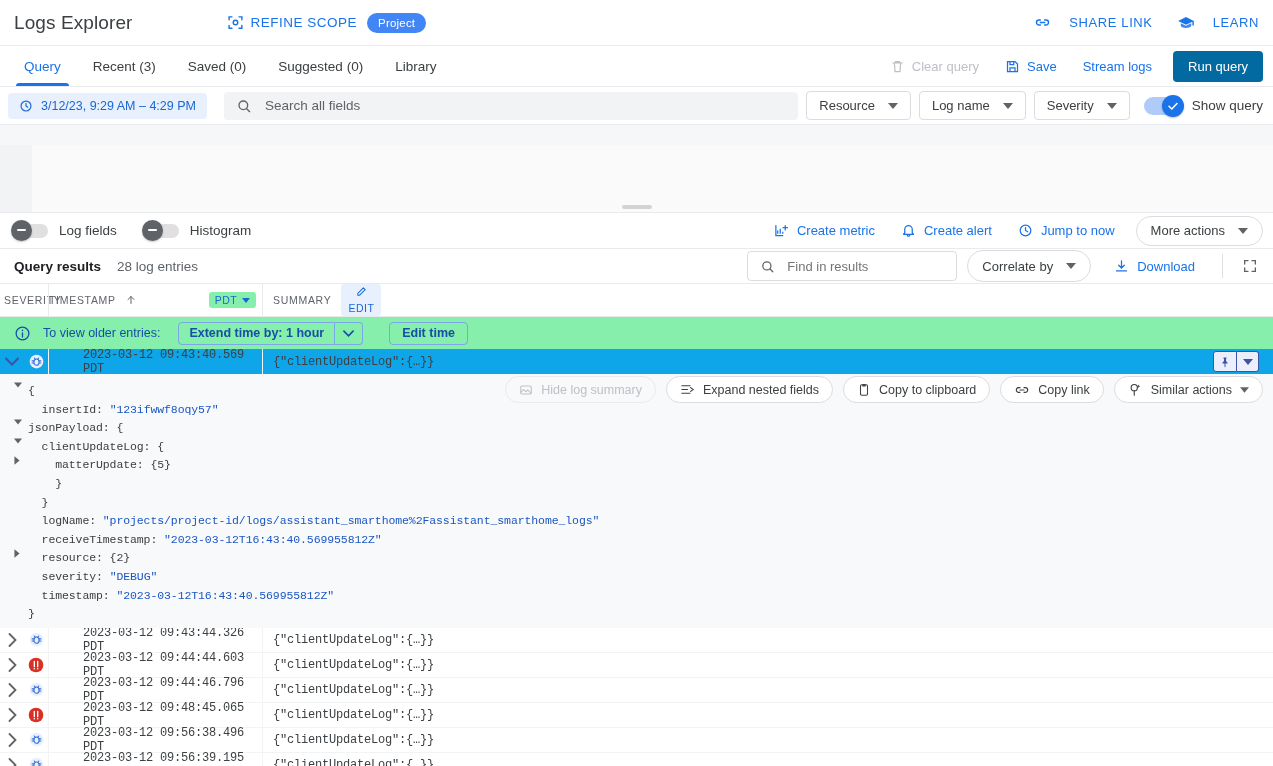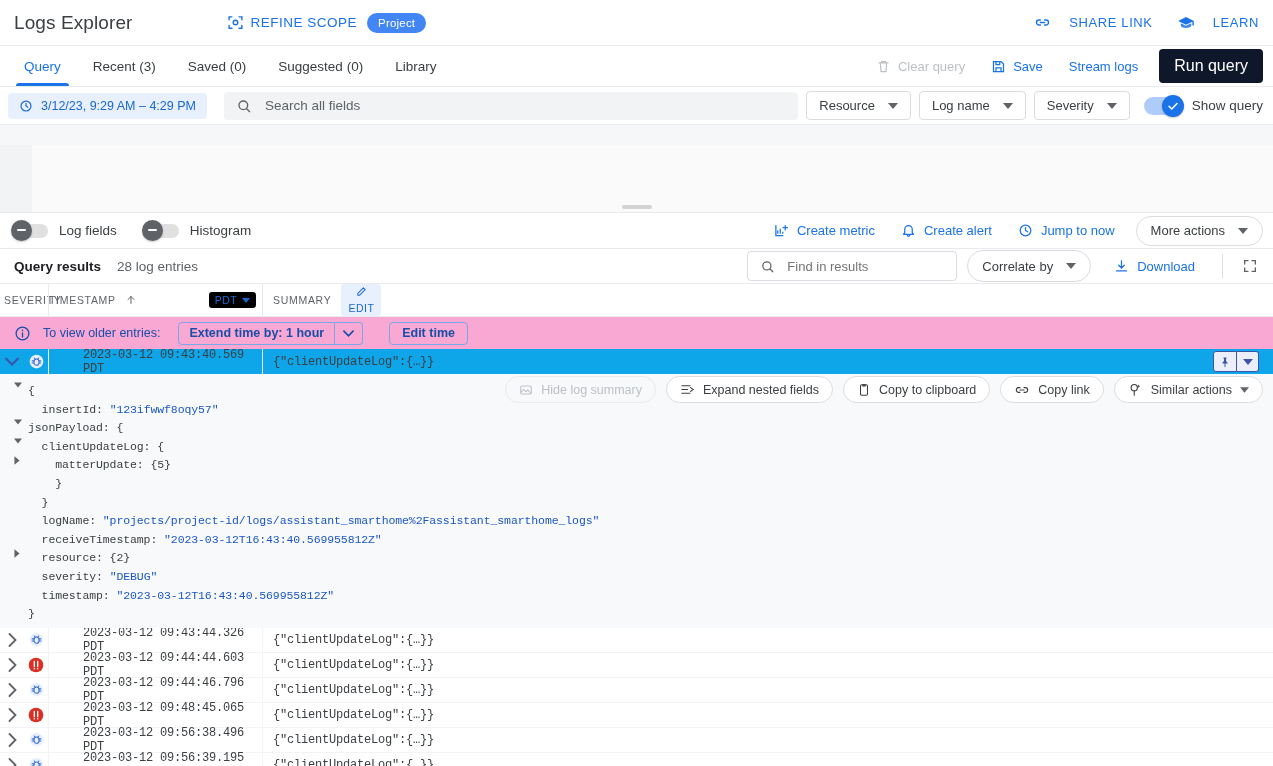--- a/index.html
+++ b/index.html
@@ -63,22 +63,22 @@
     height: 3px; background: #1a73e8; border-radius: 3px 3px 0 0;
   }
   .tabs-actions { margin-left: auto; display: flex; align-items: center; gap: 0; padding-right: 10px; }
   .t-act {
     display: flex; align-items: center; gap: 7px;
     color: #1a73e8; font-size: 13px; font-weight: 500;
     padding: 0 13px; cursor: pointer;
   }
   .t-act.disabled { color: #bdc1c6; cursor: default; }
   .btn-run {
-    background: #0f172a; color: #fff;
-    font-size: 16px; font-weight: 500;
+    background: #0369a1; color: #fff;
+    font-size: 13px; font-weight: 500;
     border: none; border-radius: 4px;
     padding: 8px 15px; margin-left: 8px; cursor: pointer;
     font-family: "Liberation Sans", sans-serif;
   }
 
   
   .filterrow {
     height: 38px; flex: 0 0 38px;
     display: flex; align-items: center;
     padding: 0 10px 0 8px; gap: 8px;
@@ -196,38 +196,38 @@
     font-size: 10.5px; color: #5f6368; letter-spacing: .7px;
     background: #fff;
   }
   .ch-sev { width: 48px; padding-left: 4px; }
   .ch-ts {
     width: 214px; display: flex; align-items: center; gap: 9px;
     border-left: 1px solid #e8eaed; padding-left: 0; height: 100%;
   }
   .tz-chip {
     display: flex; align-items: center; gap: 5px;
-    background: #000000; color: #1967d2; font-size: 10.5px; font-weight: 500;
+    background: #86efac; color: #1967d2; font-size: 10.5px; font-weight: 500;
     border-radius: 3px; padding: 2px 6px; margin-left: auto; margin-right: 6px;
     letter-spacing: .4px; cursor: pointer;
   }
   .ch-sum {
     flex: 1; display: flex; align-items: center; gap: 10px;
     border-left: 1px solid #e8eaed; padding-left: 10px; height: 100%;
   }
   .edit-chip {
     display: flex; align-items: center; gap: 5px;
     background: #e8f0fe; color: #1967d2; font-size: 10.5px; font-weight: 500;
     border-radius: 3px; padding: 2px 7px; letter-spacing: .5px; cursor: pointer; flex-direction: column;
   }
 
   
   .banner {
     flex: 0 0 32px; display: flex; align-items: center; gap: 12px;
-    background: #f9a8d4; color: #174ea6; padding: 0 14px;
+    background: #86efac; color: #174ea6; padding: 0 14px;
     font-size: 12.5px; font-weight: 500;
   }
   .banner-split { display: flex; align-items: stretch; margin-left: 6px; }
   .banner-btn {
     border: 1px solid #7ba7e8; background: transparent; color: #174ea6;
     font-size: 12.5px; font-weight: 600; height: 23px; padding: 0 10px;
     border-radius: 4px 0 0 4px; cursor: pointer;
     font-family: "Liberation Sans", sans-serif;
     display: flex; align-items: center;
   }

